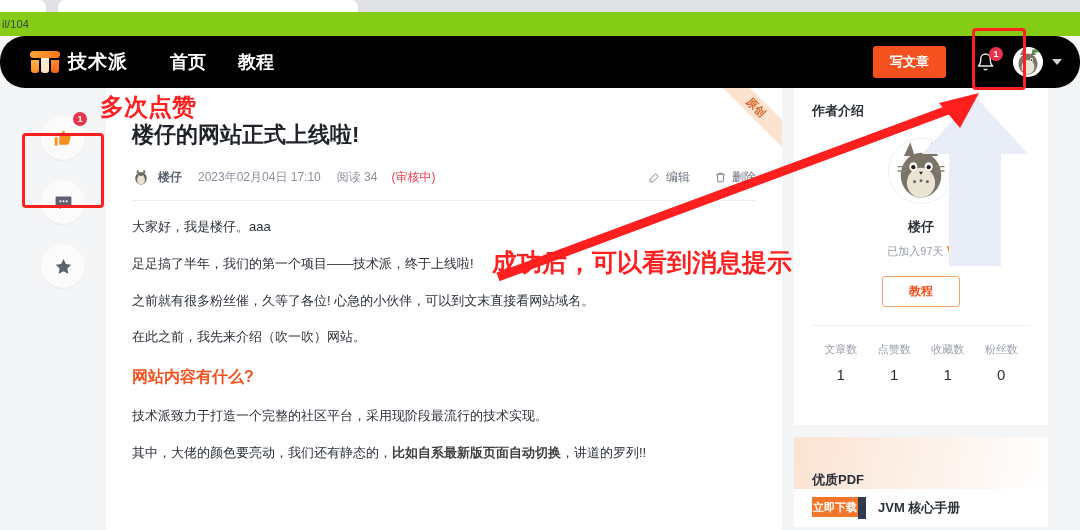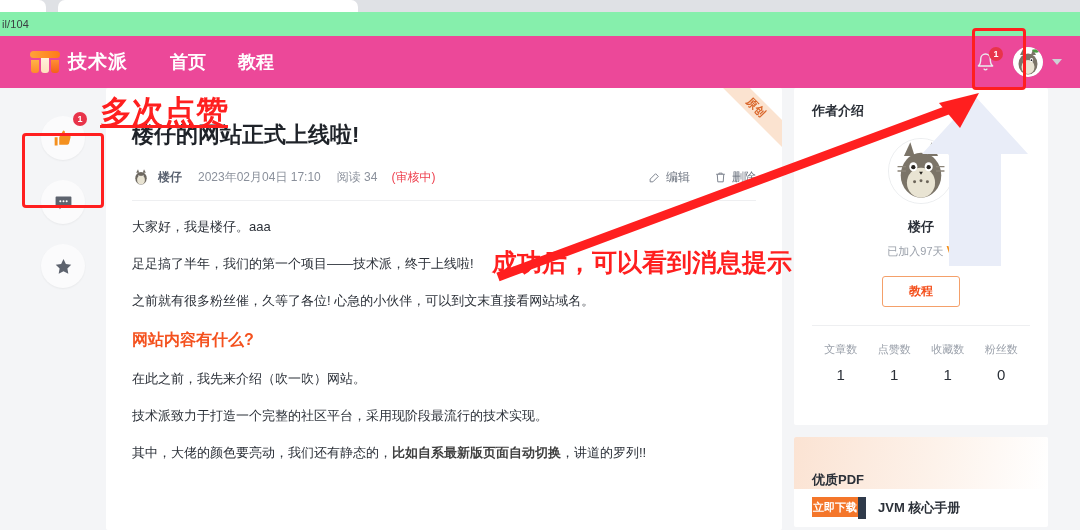--- a/index.html
+++ b/index.html
@@ -19,30 +19,30 @@
   .tab-shape {
     position: absolute; top: 0; height: 12px; background: #ffffff;
     border-radius: 7px 7px 0 0;
   }
   .tab-shape.t1 { left: 58px; width: 300px; }
   .tab-shape.t2 { left: 0px; width: 46px; background: #ffffff; border-radius: 0 7px 0 0;}
   .tab-gap { position:absolute; top:0; left:358px; width: 722px; height:12px; background:#dfe1e5; }
 
   .browser-urlbar {
     position: absolute; top: 12px; left: 0; width: 1080px; height: 24px;
-    background: #86efac; display: flex; align-items: center;
+    background: #84cc16; display: flex; align-items: center;
   }
   .url-text {
     font-size: 11px; color: #3c4043; padding-left: 2px; letter-spacing: .1px;
   }
 
   
   .navbar {
     position: absolute; top: 36px; left: 0; width: 1080px; height: 52px;
-    background: #ec4899; display: flex; align-items: center;
+    background: #000000; display: flex; align-items: center; border-radius: 25px;
   }
   .brand { display: flex; align-items: center; margin-left: 30px; }
   .brand-mark { width: 30px; height: 22px; position: relative; margin-right: 8px; }
   .brand-mark .bar {
     position: absolute; bottom: 0; width: 8px; height: 16px; border-radius: 0 0 3px 3px;
   }
   .brand-mark .bar.b1 { left: 1px; background: linear-gradient(#ffb347,#ff8a2b); height: 13px;}
   .brand-mark .bar.b2 { left: 11px; background: linear-gradient(#fff3e0,#ffe0bd); height: 17px;}
   .brand-mark .bar.b3 { left: 21px; background: linear-gradient(#ff8f34,#f4601a); height: 13px;}
   .brand-mark .cap {
@@ -176,21 +176,21 @@
 
   
   .anno-box {
     position: absolute; border: 3px solid #ff1f1f; border-radius: 4px; pointer-events: none;
   }
   .anno-box.likes { left: 22px; top: 133px; width: 82px; height: 75px; }
   .anno-box.bell  { left: 972px; top: 28px; width: 54px; height: 62px; }
   .anno-text {
     position: absolute; color: #ff1f1f; font-weight: bold; pointer-events: none; white-space: nowrap;
   }
-  .anno-text.likes { left: 100px; top: 91px; font-size: 32px; text-decoration: underline; }
+  .anno-text.likes { left: 100px; top: 91px; font-size: 24px; }
   .anno-text.msg   { left: 492px; top: 246px; font-size: 25px; }
   .anno-arrow { position: absolute; left: 490px; top: 85px; pointer-events: none; }
 </style>
 </head>
 <body>
 
 <div id="app">
 
   <div class="browser-tabbar">
     <div class="tab-shape t2"></div>
@@ -209,20 +209,21 @@
           <div class="bar b3"></div>
         <div class="cap"></div>
       </div>
       <span class="brand-text">技术派</span>
     </div>
     <div class="nav-links">
       <span class="nav-link">首页</span>
       <span class="nav-link">教程</span>
     </div>
     <div class="nav-right">
+      <button class="write-btn">写文章</button>
       <div class="bell-wrap">
         <svg class="bell-icon" width="19" height="20" viewBox="0 0 24 24" fill="none" stroke="#e9ebee" stroke-width="1.8" stroke-linecap="round" stroke-linejoin="round">
           <path d="M18 8a6 6 0 0 0-12 0c0 7-3 9-3 9h18s-3-2-3-9"></path>
           <path d="M13.7 21a2 2 0 0 1-3.4 0"></path>
         </svg>
         <span class="badge">1</span>
       </div>
       <span class="avatar-nav">
         <svg width="30" height="30" viewBox="0 0 30 30">
           <circle cx="15" cy="15" r="15" fill="#ffffff"></circle>
@@ -303,22 +304,22 @@
             </svg>
             <span>删除</span>
           </span>
         </span>
       </div>
 
       <div class="article-body">
         <p class="para">大家好，我是楼仔。aaa</p>
         <p class="para">足足搞了半年，我们的第一个项目——技术派，终于上线啦!</p>
         <p class="para">之前就有很多粉丝催，久等了各位! 心急的小伙伴，可以到文末直接看网站域名。</p>
+        <p class="para">在此之前，我先来介绍（吹一吹）网站。</p>
         <p class="para h2">网站内容有什么?</p>
-        <p class="para">在此之前，我先来介绍（吹一吹）网站。</p>
         <p class="para">技术派致力于打造一个完整的社区平台，采用现阶段最流行的技术实现。</p>
         <p class="para clipped">
           <span>其中，大佬的颜色要亮动，我们还有静态的，</span><span class="inline-orange">比如自系最新版页面自动切换</span><span>，讲道的罗列!!</span>
         </p>
       </div>
     </div>
 
     <div class="sidebar">
 
       <div class="card author-card">

